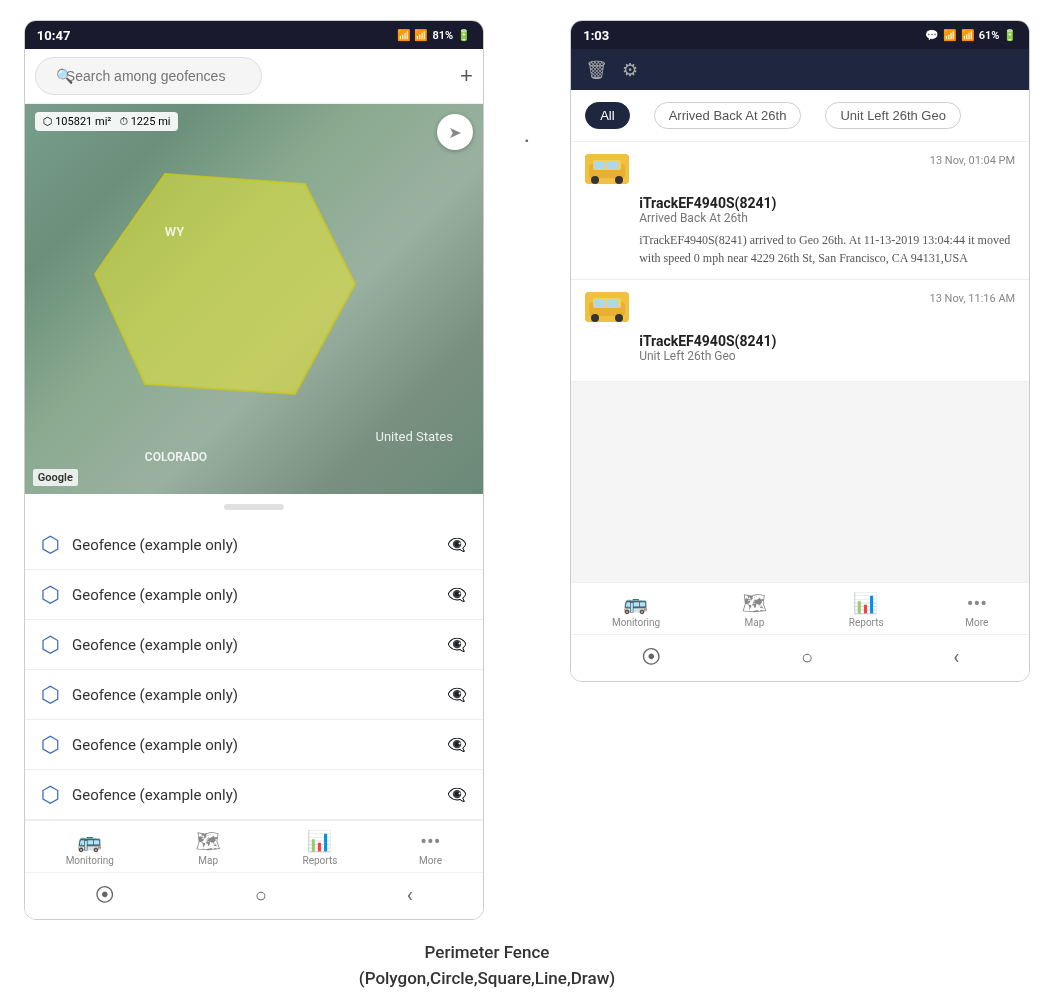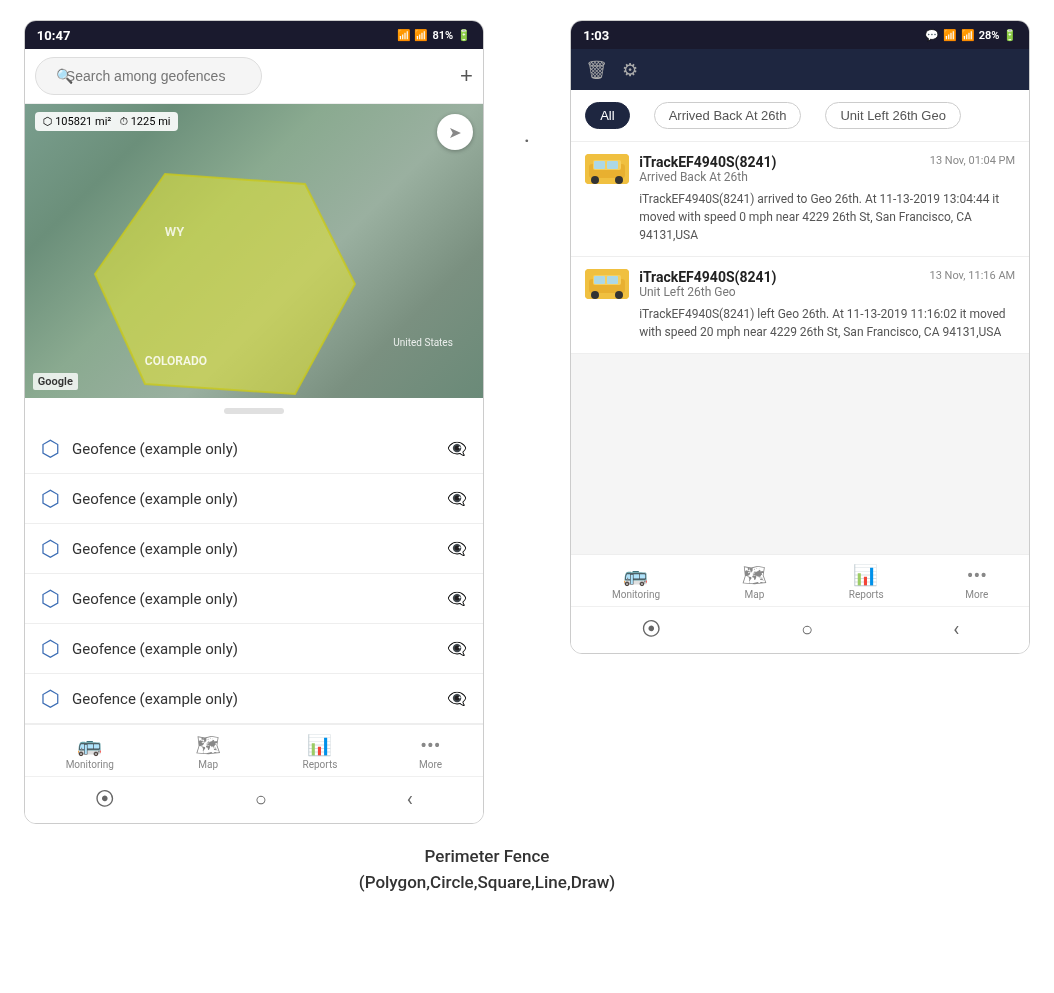--- a/index.html
+++ b/index.html
@@ -87,21 +87,21 @@
       position: relative;
       flex: 1;
     }
     .search-container input {
       padding-left: 30px !important;
     }
 
     
     .map-area {
       position: relative;
-      height: 294px;
+      height: 390px;
       background: #8da4a0;
       overflow: hidden;
     }
     .map-bg {
       width: 100%;
       height: 100%;
       background: linear-gradient(135deg, #7a9e8e 0%, #6b8f7a 20%, #8aaa90 40%, #9ab0a0 60%, #7a9080 80%, #6a8a78 100%);
       position: relative;
     }
     .map-overlay-hex {
@@ -144,21 +144,21 @@
       left: 140px;
       color: rgba(255,255,255,0.8);
       font-size: 13px;
       font-weight: 600;
     }
     .map-label-us {
       position: absolute;
       bottom: 50px;
       right: 30px;
       color: rgba(255,255,255,0.85);
-      font-size: 10px;
+      font-size: 13px;
     }
     .map-label-colorado {
       position: absolute;
       bottom: 30px;
       left: 120px;
       color: rgba(255,255,255,0.85);
       font-size: 12px;
       font-weight: 600;
     }
     .map-google {
@@ -301,40 +301,42 @@
       border-radius: 4px;
       display: flex;
       align-items: center;
       justify-content: center;
       font-size: 20px;
       flex-shrink: 0;
       overflow: hidden;
     }
     .notif-card-meta {
       flex: 1;
+      margin-top: 41px;
     }
     .notif-device-name {
       font-size: 14px;
       font-weight: 700;
       color: #222;
     }
     .notif-event-type {
       font-size: 12px;
       color: #777;
     }
     .notif-timestamp {
       font-size: 11px;
       color: #888;
       white-space: nowrap;
     }
     .notif-body {
       font-size: 12px;
       color: #555;
       line-height: 1.5;
       padding-left: 54px;
+      font-family: Liberation Serif, serif;
     }
 
     .notif-empty {
       height: 200px;
       background: #f5f5f5;
     }
 
     
     .captions-row {
       display: flex;
@@ -474,21 +476,21 @@
   </div>
 
   <div class="phone right-phone">
 
     <div class="status-bar">
       <span class="time">1:03</span>
       <div class="icons">
         <span>💬</span>
         <span>📶</span>
         <span>📶</span>
-        <span>28%</span>
+        <span>61%</span>
         <span>🔋</span>
       </div>
     </div>
 
     <div class="notif-header">
       <span class="notif-header-icon">🗑</span>
       <span class="notif-header-icon">⚙</span>
     </div>
 
     <div class="filter-tabs">
@@ -533,21 +535,20 @@
               <rect x="9" y="7" width="11" height="8" fill="#add8e6" rx="1"></rect>
               <rect x="22" y="7" width="11" height="8" fill="#add8e6" rx="1"></rect>
             </svg>
           </div>
           <div class="notif-card-meta">
             <div class="notif-device-name">iTrackEF4940S(8241)</div>
             <div class="notif-event-type">Unit Left 26th Geo</div>
           </div>
           <div class="notif-timestamp">13 Nov, 11:16 AM</div>
         </div>
-        <div class="notif-body">iTrackEF4940S(8241) left Geo 26th.   At 11-13-2019 11:16:02 it moved with speed 20 mph near 4229 26th St, San Francisco, CA 94131,USA</div>
       </div>
 
       <div class="notif-empty"></div>
     </div>
 
     <div class="bottom-nav">
       <div class="nav-item">
         <span class="nav-icon">🚌</span>
         <span>Monitoring</span>
       </div>

